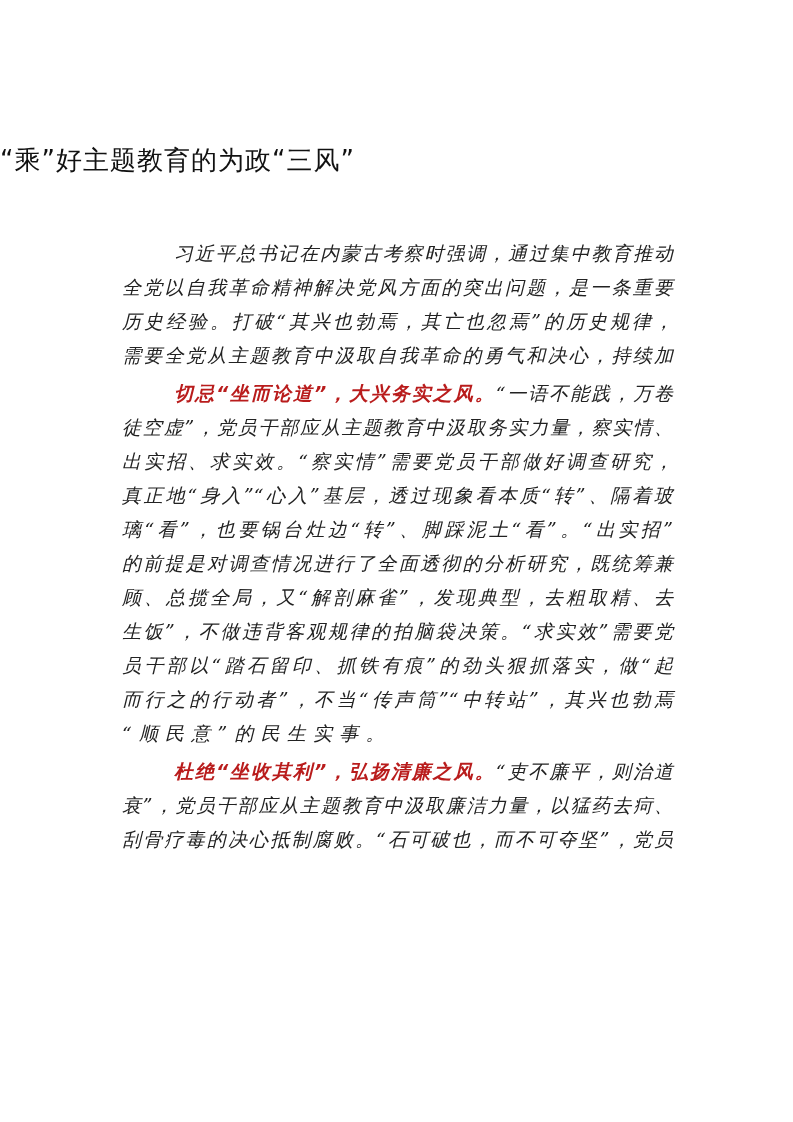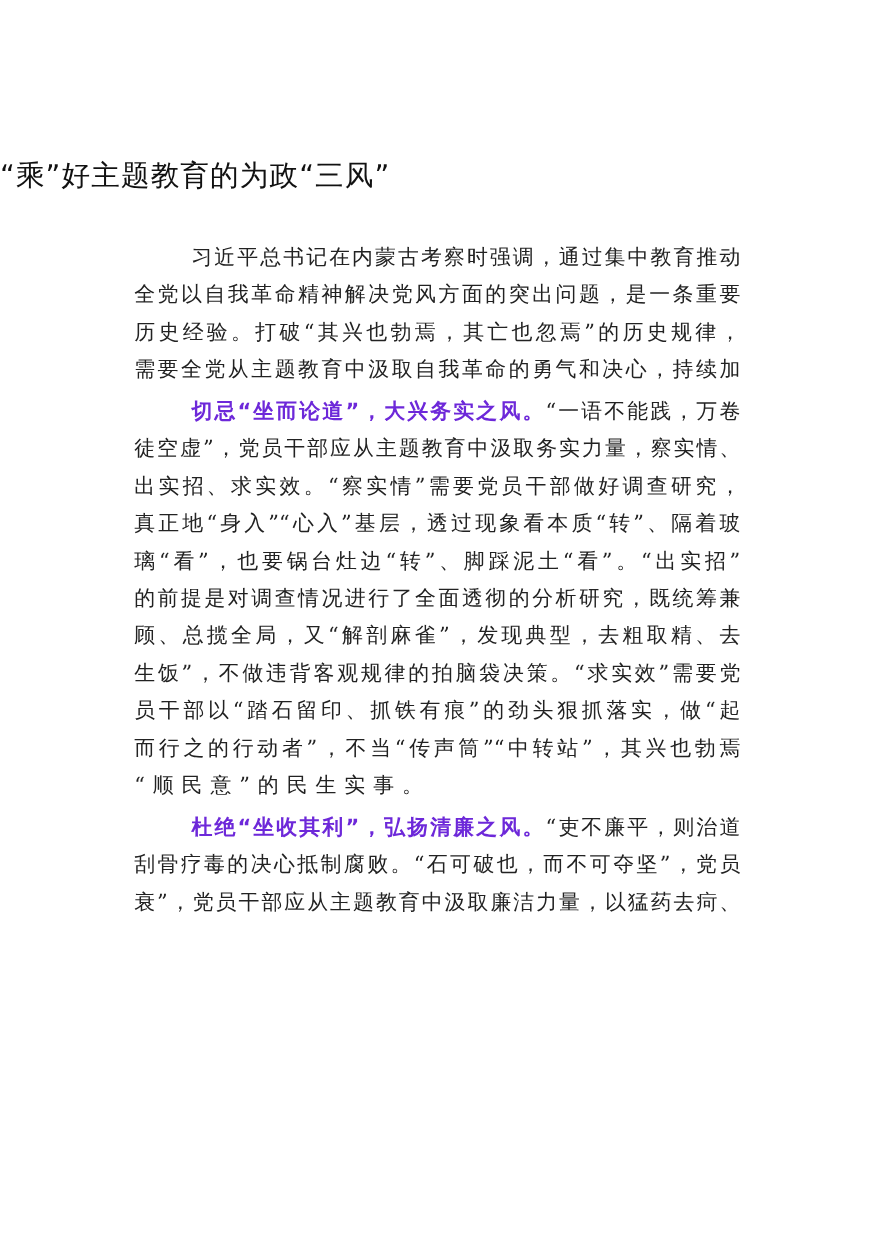--- a/index.html
+++ b/index.html
@@ -29,25 +29,26 @@
       text-align: left;
       font-family: "DejaVu Sans", "Liberation Sans", sans-serif;
       font-size: 26px;
       letter-spacing: 1px;
       color: #111111;
       line-height: 36px;
     }
     .body-text {
       position: absolute;
       left: 122px;
-      top: 217px;
+      top: 236px;
       width: 551px;
       font-family: "DejaVu Serif", "Liberation Serif", serif;
       font-size: 19px;
       color: #222222;
+      font-style: italic;
     }
     .line {
       display: block;
       height: 34px;
       line-height: 34px;
       white-space: nowrap;
       text-align: justify;
       text-align-last: justify;
       letter-spacing: 0px;
     }
@@ -57,21 +58,21 @@
     }
     .line.indent {
       padding-left: 52px;
     }
     .para {
       margin-bottom: 4px;
     }
     .bold {
       font-family: "DejaVu Sans", "Liberation Sans", sans-serif;
       font-weight: bold;
-      color: #6d28d9;
+      color: #b91c1c;
       letter-spacing: 0px;
     }
   </style>
 </head>
 <body>
 
 <div class="page">
   <div class="title">“乘”好主题教育的为政“三风”</div>
 
   <div class="body-text">
@@ -92,18 +93,18 @@
       <span class="line">的前提是对调查情况进行了全面透彻的分析研究，既统筹兼</span>
       <span class="line">顾、总揽全局，又“解剖麻雀”，发现典型，去粗取精、去</span>
       <span class="line">生饭”，不做违背客观规律的拍脑袋决策。“求实效”需要党</span>
       <span class="line">员干部以“踏石留印、抓铁有痕”的劲头狠抓落实，做“起</span>
       <span class="line">而行之的行动者”，不当“传声筒”“中转站”，其兴也勃焉</span>
       <span class="line last">“顺民意”的民生实事。</span>
     </div>
 
     <div class="para">
       <span class="line indent"><span class="bold">杜绝“坐收其利”，弘扬清廉之风。</span><span>“吏不廉平，则治道</span></span>
+      <span class="line">衰”，党员干部应从主题教育中汲取廉洁力量，以猛药去疴、</span>
       <span class="line">刮骨疗毒的决心抵制腐败。“石可破也，而不可夺坚”，党员</span>
-      <span class="line">衰”，党员干部应从主题教育中汲取廉洁力量，以猛药去疴、</span>
     </div>
 
   </div>
 </div>
 
 </body></html>

